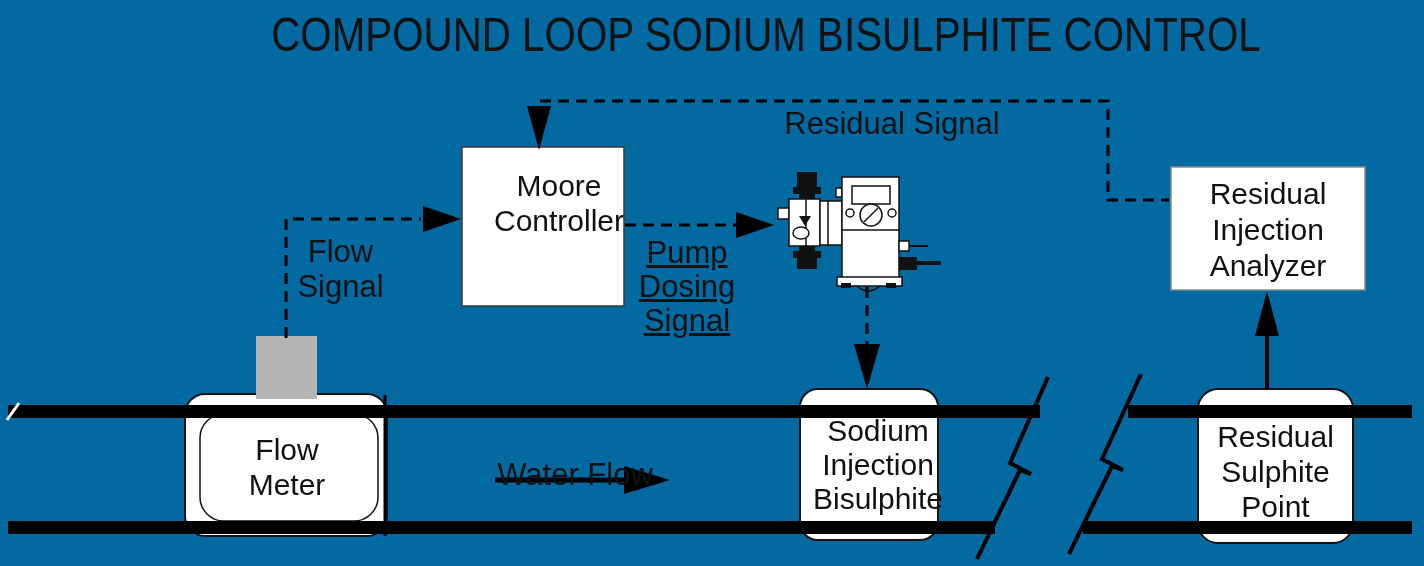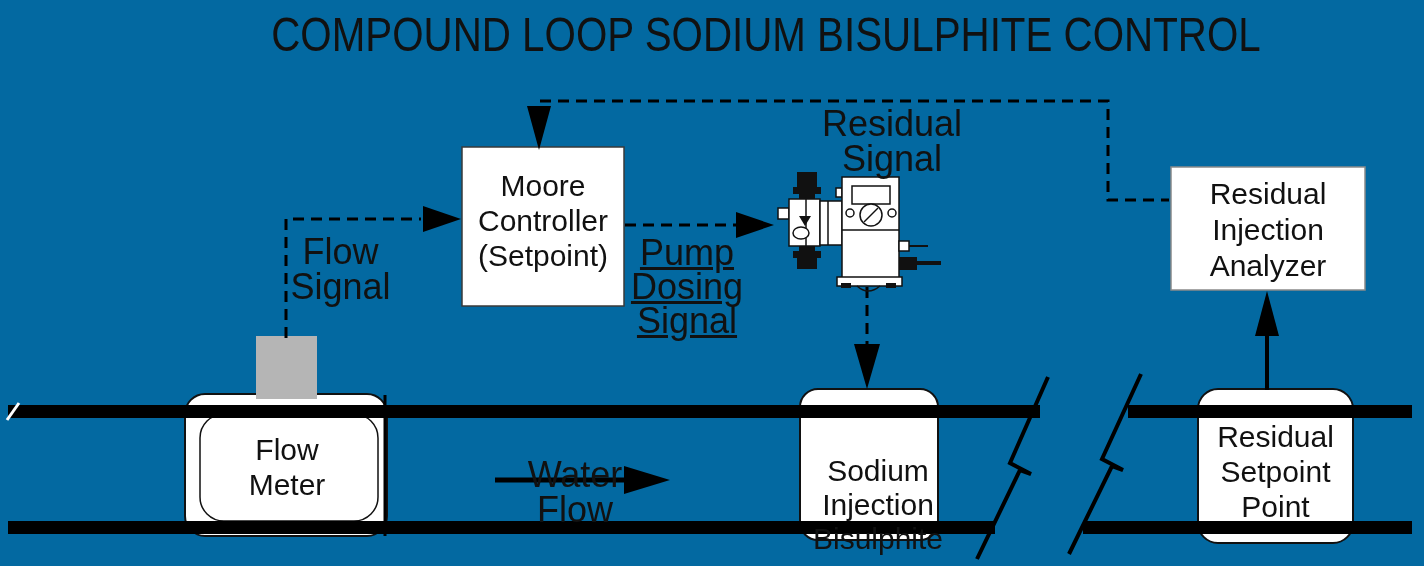--- a/index.html
+++ b/index.html
@@ -12,21 +12,21 @@
   .stage{
     position:relative;width:1424px;height:566px;background:#0369a1;overflow:hidden;
     font-family:"Liberation Sans",sans-serif;color:var(--ink);
   }
   svg{position:absolute;left:0;top:0;}
   .title{
     position:absolute;left:104px;top:8px;width:1324px;text-align:center;
     font-size:48px;line-height:54px;white-space:nowrap;color:var(--ink);
   }
   .title-inner{display:inline-block;transform:scaleX(0.84);transform-origin:50% 50%;}
-  .lbl{position:absolute;text-align:center;color:var(--ink);font-size:36px;line-height:35px;}
+  .lbl{position:absolute;text-align:center;color:var(--ink);font-size:31px;line-height:35px;}
   .node-lbl{font-size:30px;}
   .inj{line-height:34px;}
   .pump-lbl{line-height:34px;text-decoration:underline;}
 </style>
 </head>
 <body>
 
 <div class="stage">
 
   <svg width="1424" height="566" viewBox="0 0 1424 566">
@@ -138,44 +138,43 @@
     <div>Flow</div>
     <div>Signal</div>
   </div>
 
   <div class="lbl pump-lbl" style="left:627px;top:236px;width:120px;">
     <div>Pump</div>
     <div>Dosing</div>
     <div>Signal</div>
   </div>
 
-  <div class="lbl node-lbl" style="left:462px;top:168px;width:162px;">
+  <div class="lbl node-lbl" style="left:462px;top:168px;width:162px;padding-left:16px;">
     <div>Moore</div>
     <div>Controller</div>
-    <div>(Setpoint)</div>
   </div>
 
   <div class="lbl node-lbl" style="left:1171px;top:176px;width:194px;line-height:36px;">
     <div>Residual</div>
     <div>Injection</div>
     <div>Analyzer</div>
   </div>
 
   <div class="lbl node-lbl" style="left:187px;top:432px;width:200px;">
     <div>Flow</div>
     <div>Meter</div>
   </div>
 
   <div class="lbl" style="left:495px;top:433px;width:160px;margin-top:24px;">Water Flow</div>
 
-  <div class="lbl node-lbl inj" style="left:800px;top:414px;width:156px;margin-top:40px;">
+  <div class="lbl node-lbl inj" style="left:800px;top:414px;width:156px;">
     <div>Sodium</div>
     <div>Injection</div>
     <div>Bisulphite</div>
   </div>
 
   <div class="lbl node-lbl" style="left:1198px;top:419px;width:155px;">
     <div>Residual</div>
-    <div>Setpoint</div>
+    <div>Sulphite</div>
     <div>Point</div>
   </div>
 
 </div>
 
 </body></html>

